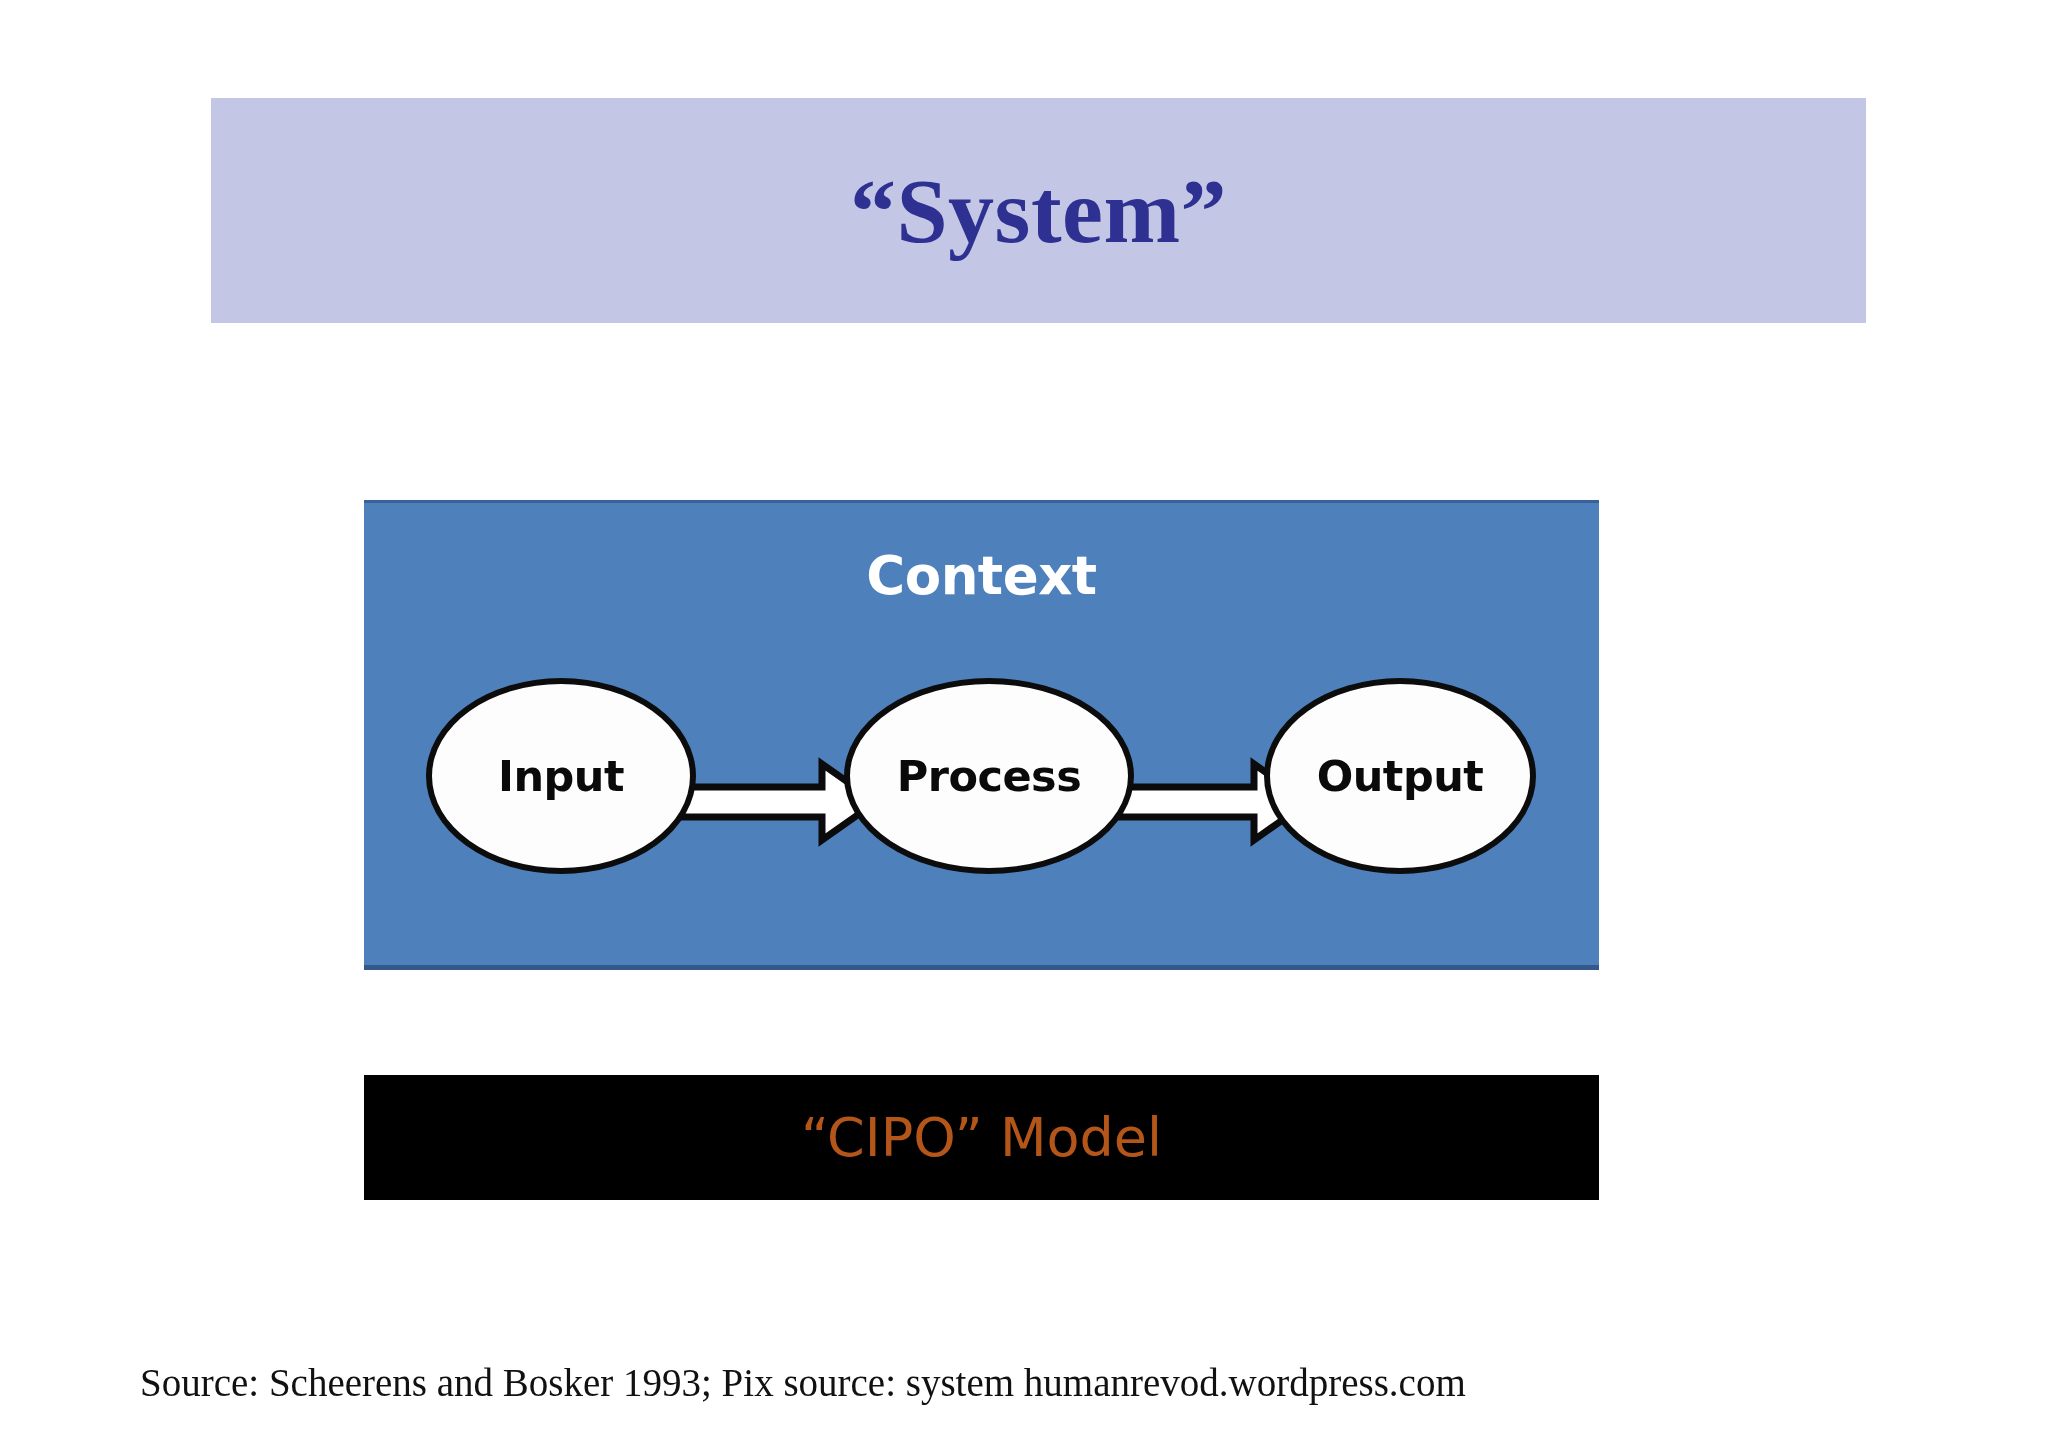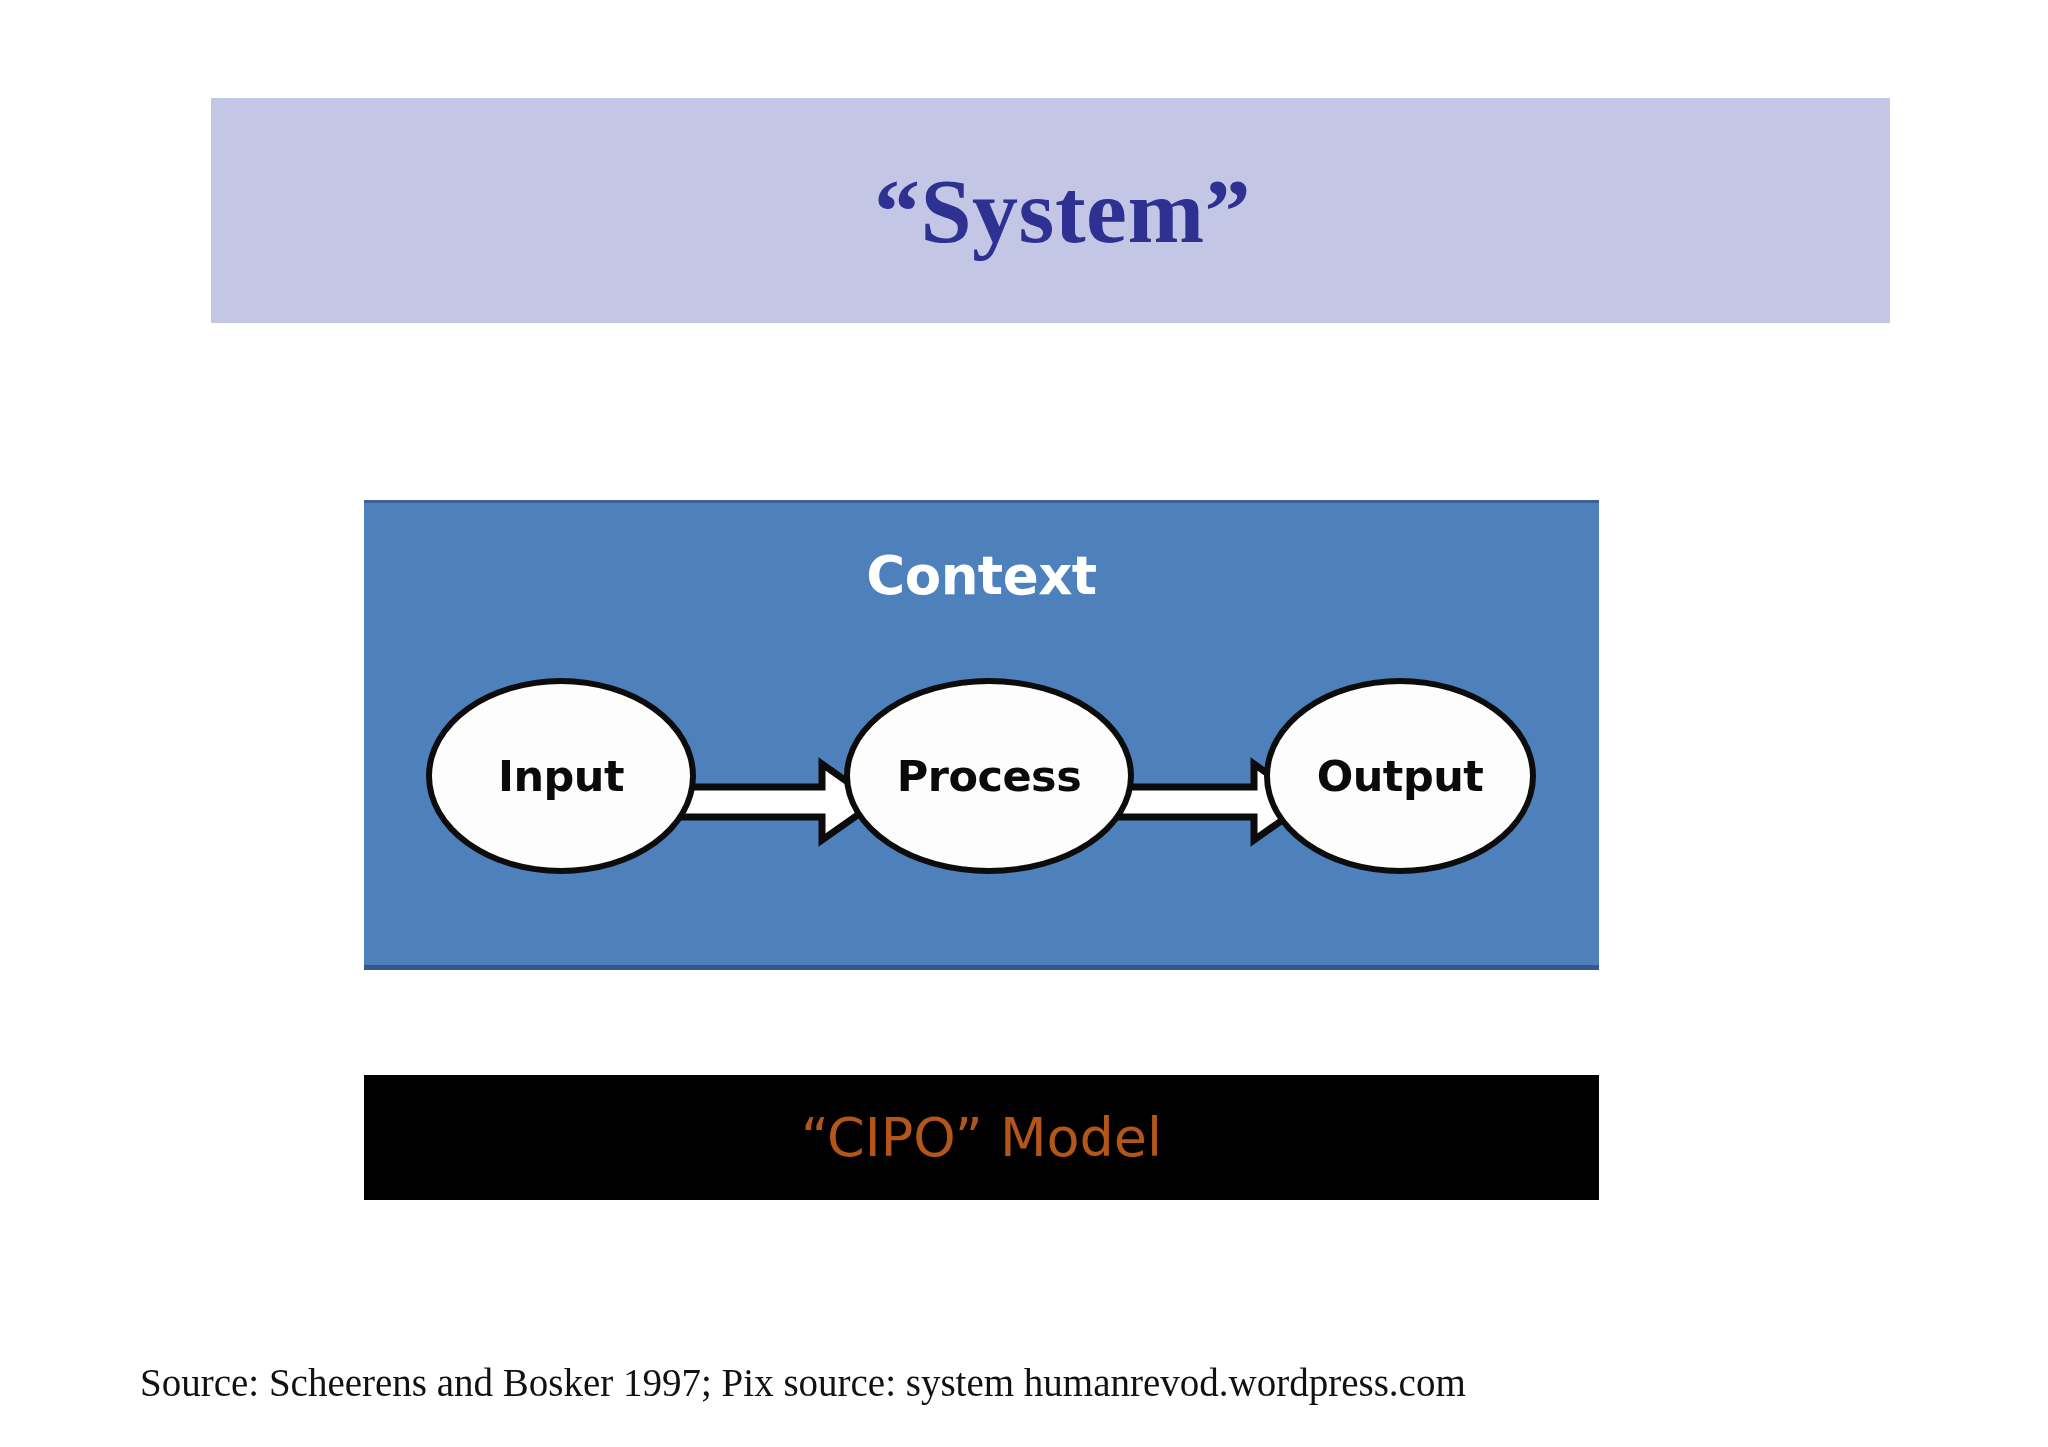--- a/index.html
+++ b/index.html
@@ -19,21 +19,20 @@
   #title-bar {
     position: absolute;
     left: 211px;
     top: 98px;
     width: 1655px;
     height: 225px;
     background: #c3c6e4;
     display: flex;
     align-items: center;
     justify-content: center;
-    padding-left: 24px;
   }
   #title-text {
     font-family: "Liberation Serif", serif;
     font-weight: bold;
     font-size: 92px;
     color: #2e3192;
     letter-spacing: 0.5px;
     line-height: 1;
     white-space: nowrap;
   }
@@ -173,13 +172,13 @@
 
   </div>
 
   <div id="context-label">Context</div>
 </div>
 
 <div id="cipo-banner">
   <span id="cipo-text">“CIPO” Model</span>
 </div>
 
-<div id="source-note">Source: Scheerens and Bosker 1997; Pix source: system humanrevod.wordpress.com</div>
+<div id="source-note">Source: Scheerens and Bosker 1993; Pix source: system humanrevod.wordpress.com</div>
 
 </body></html>

